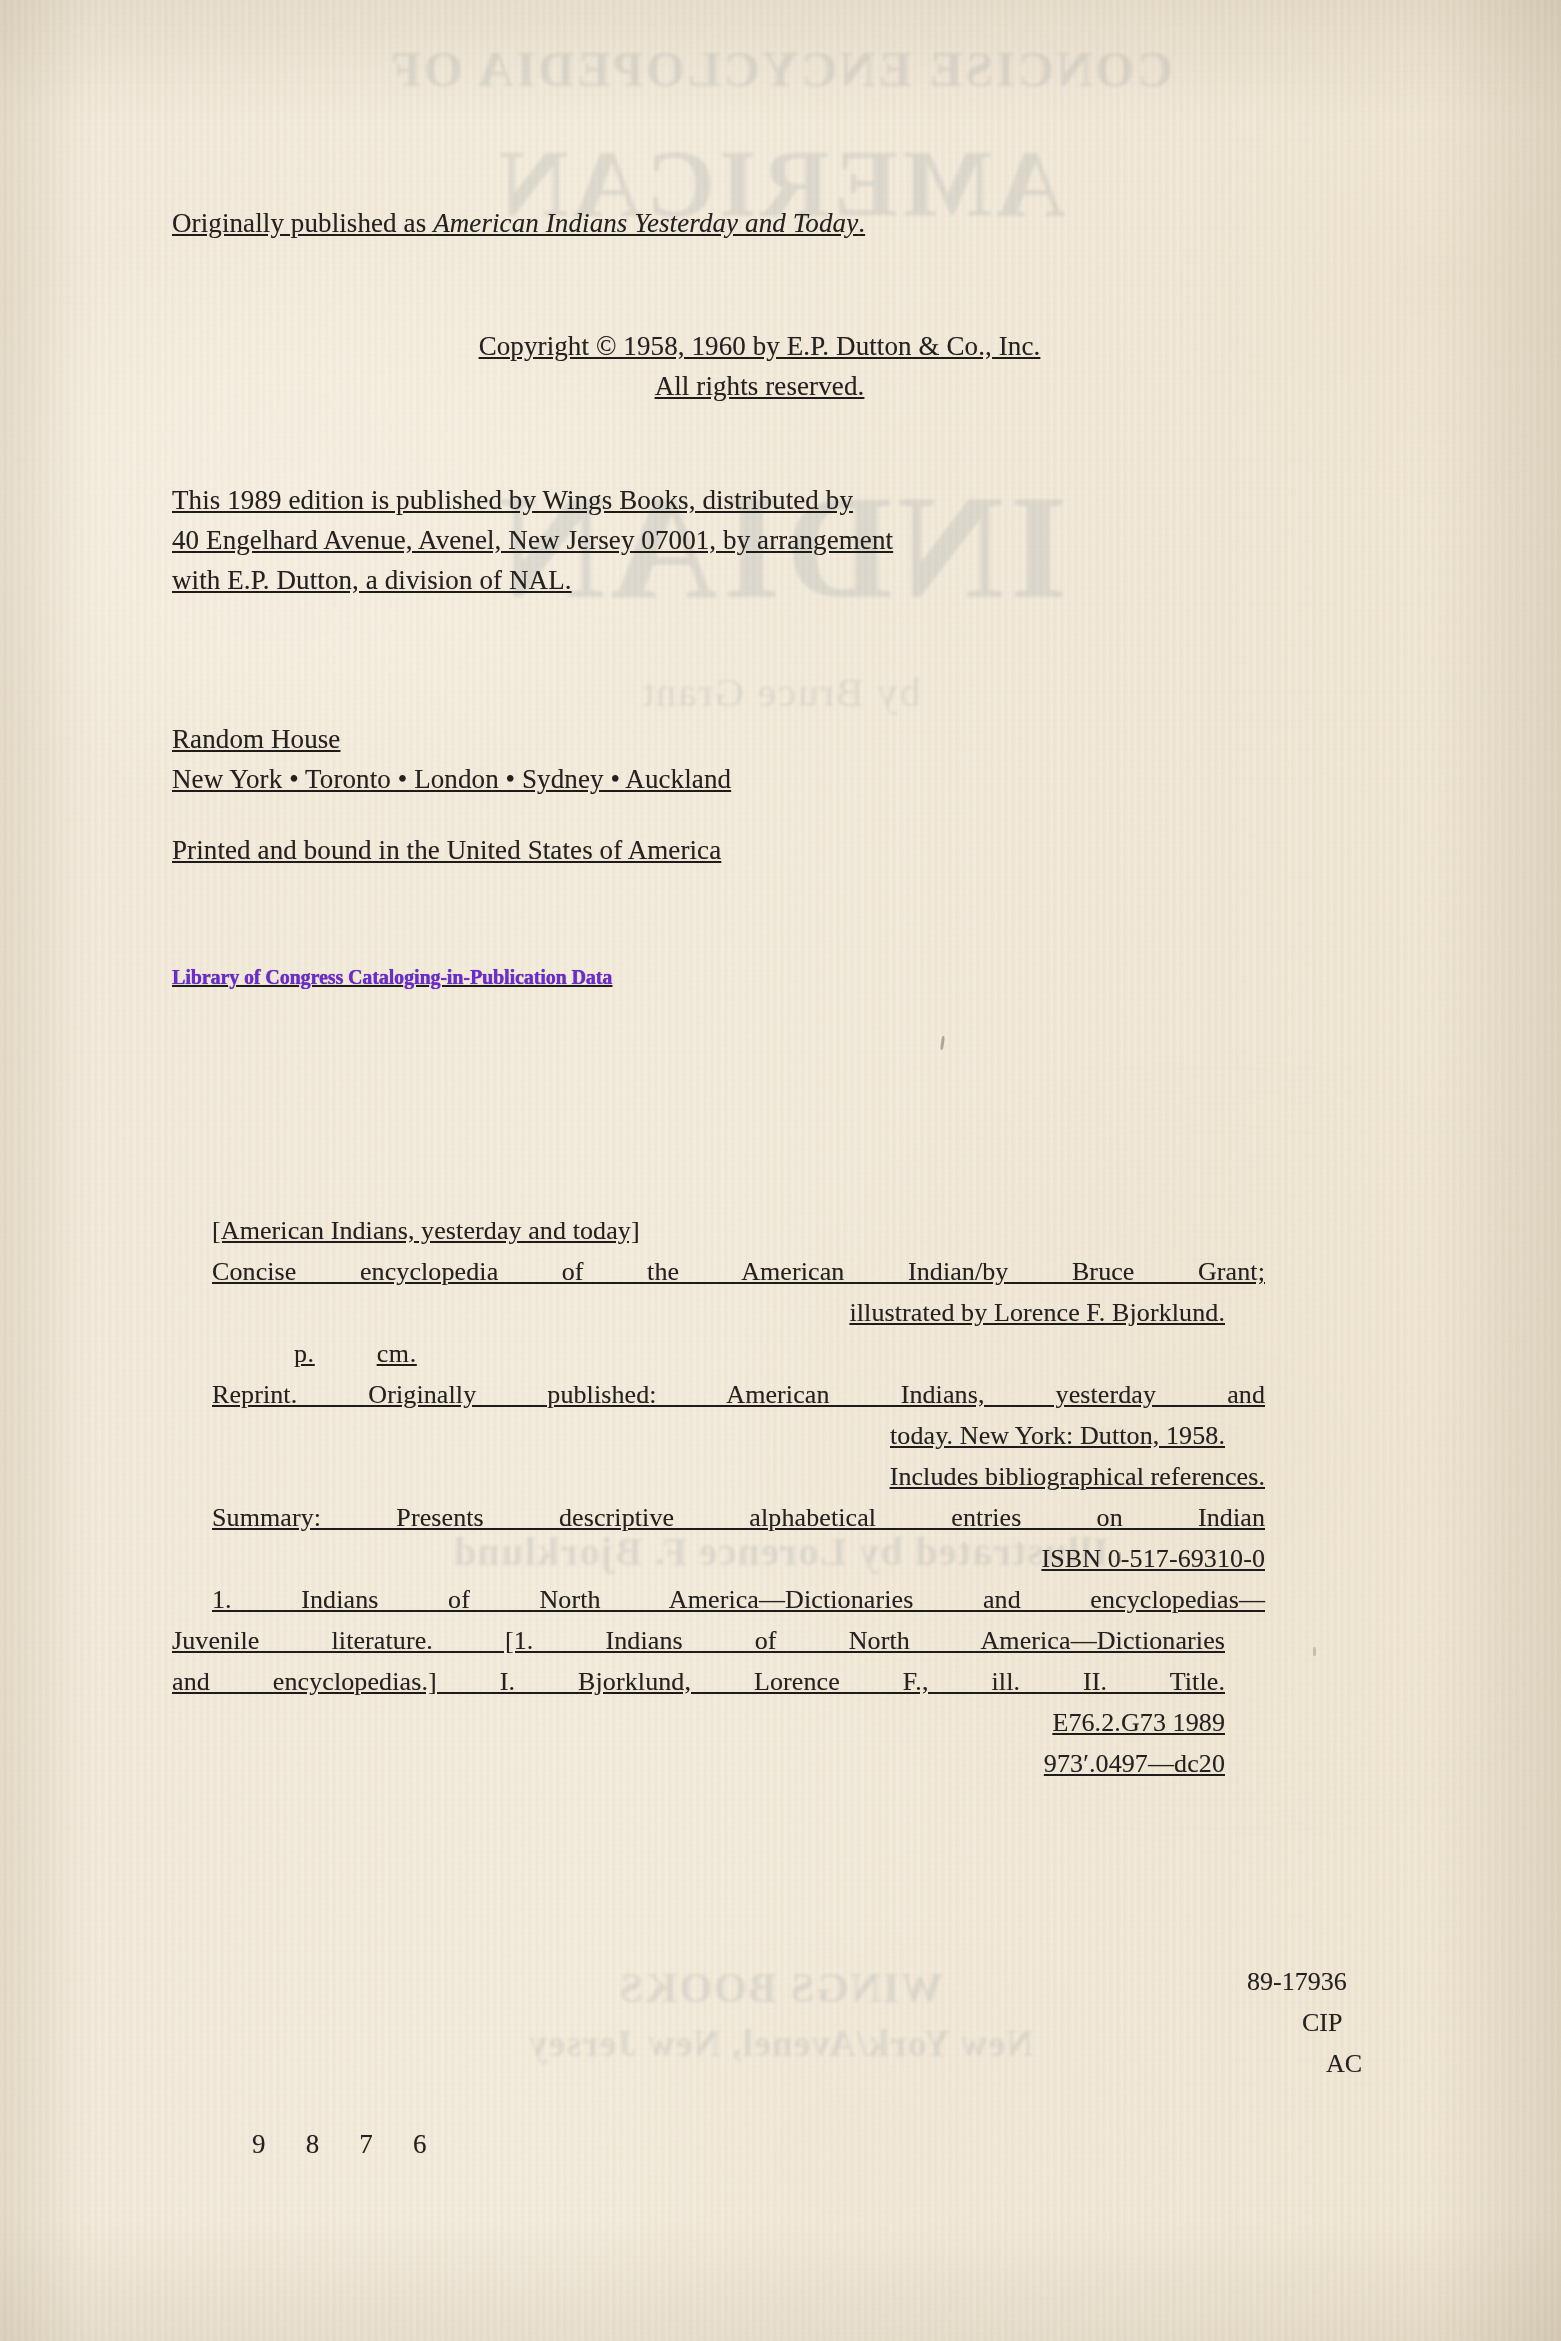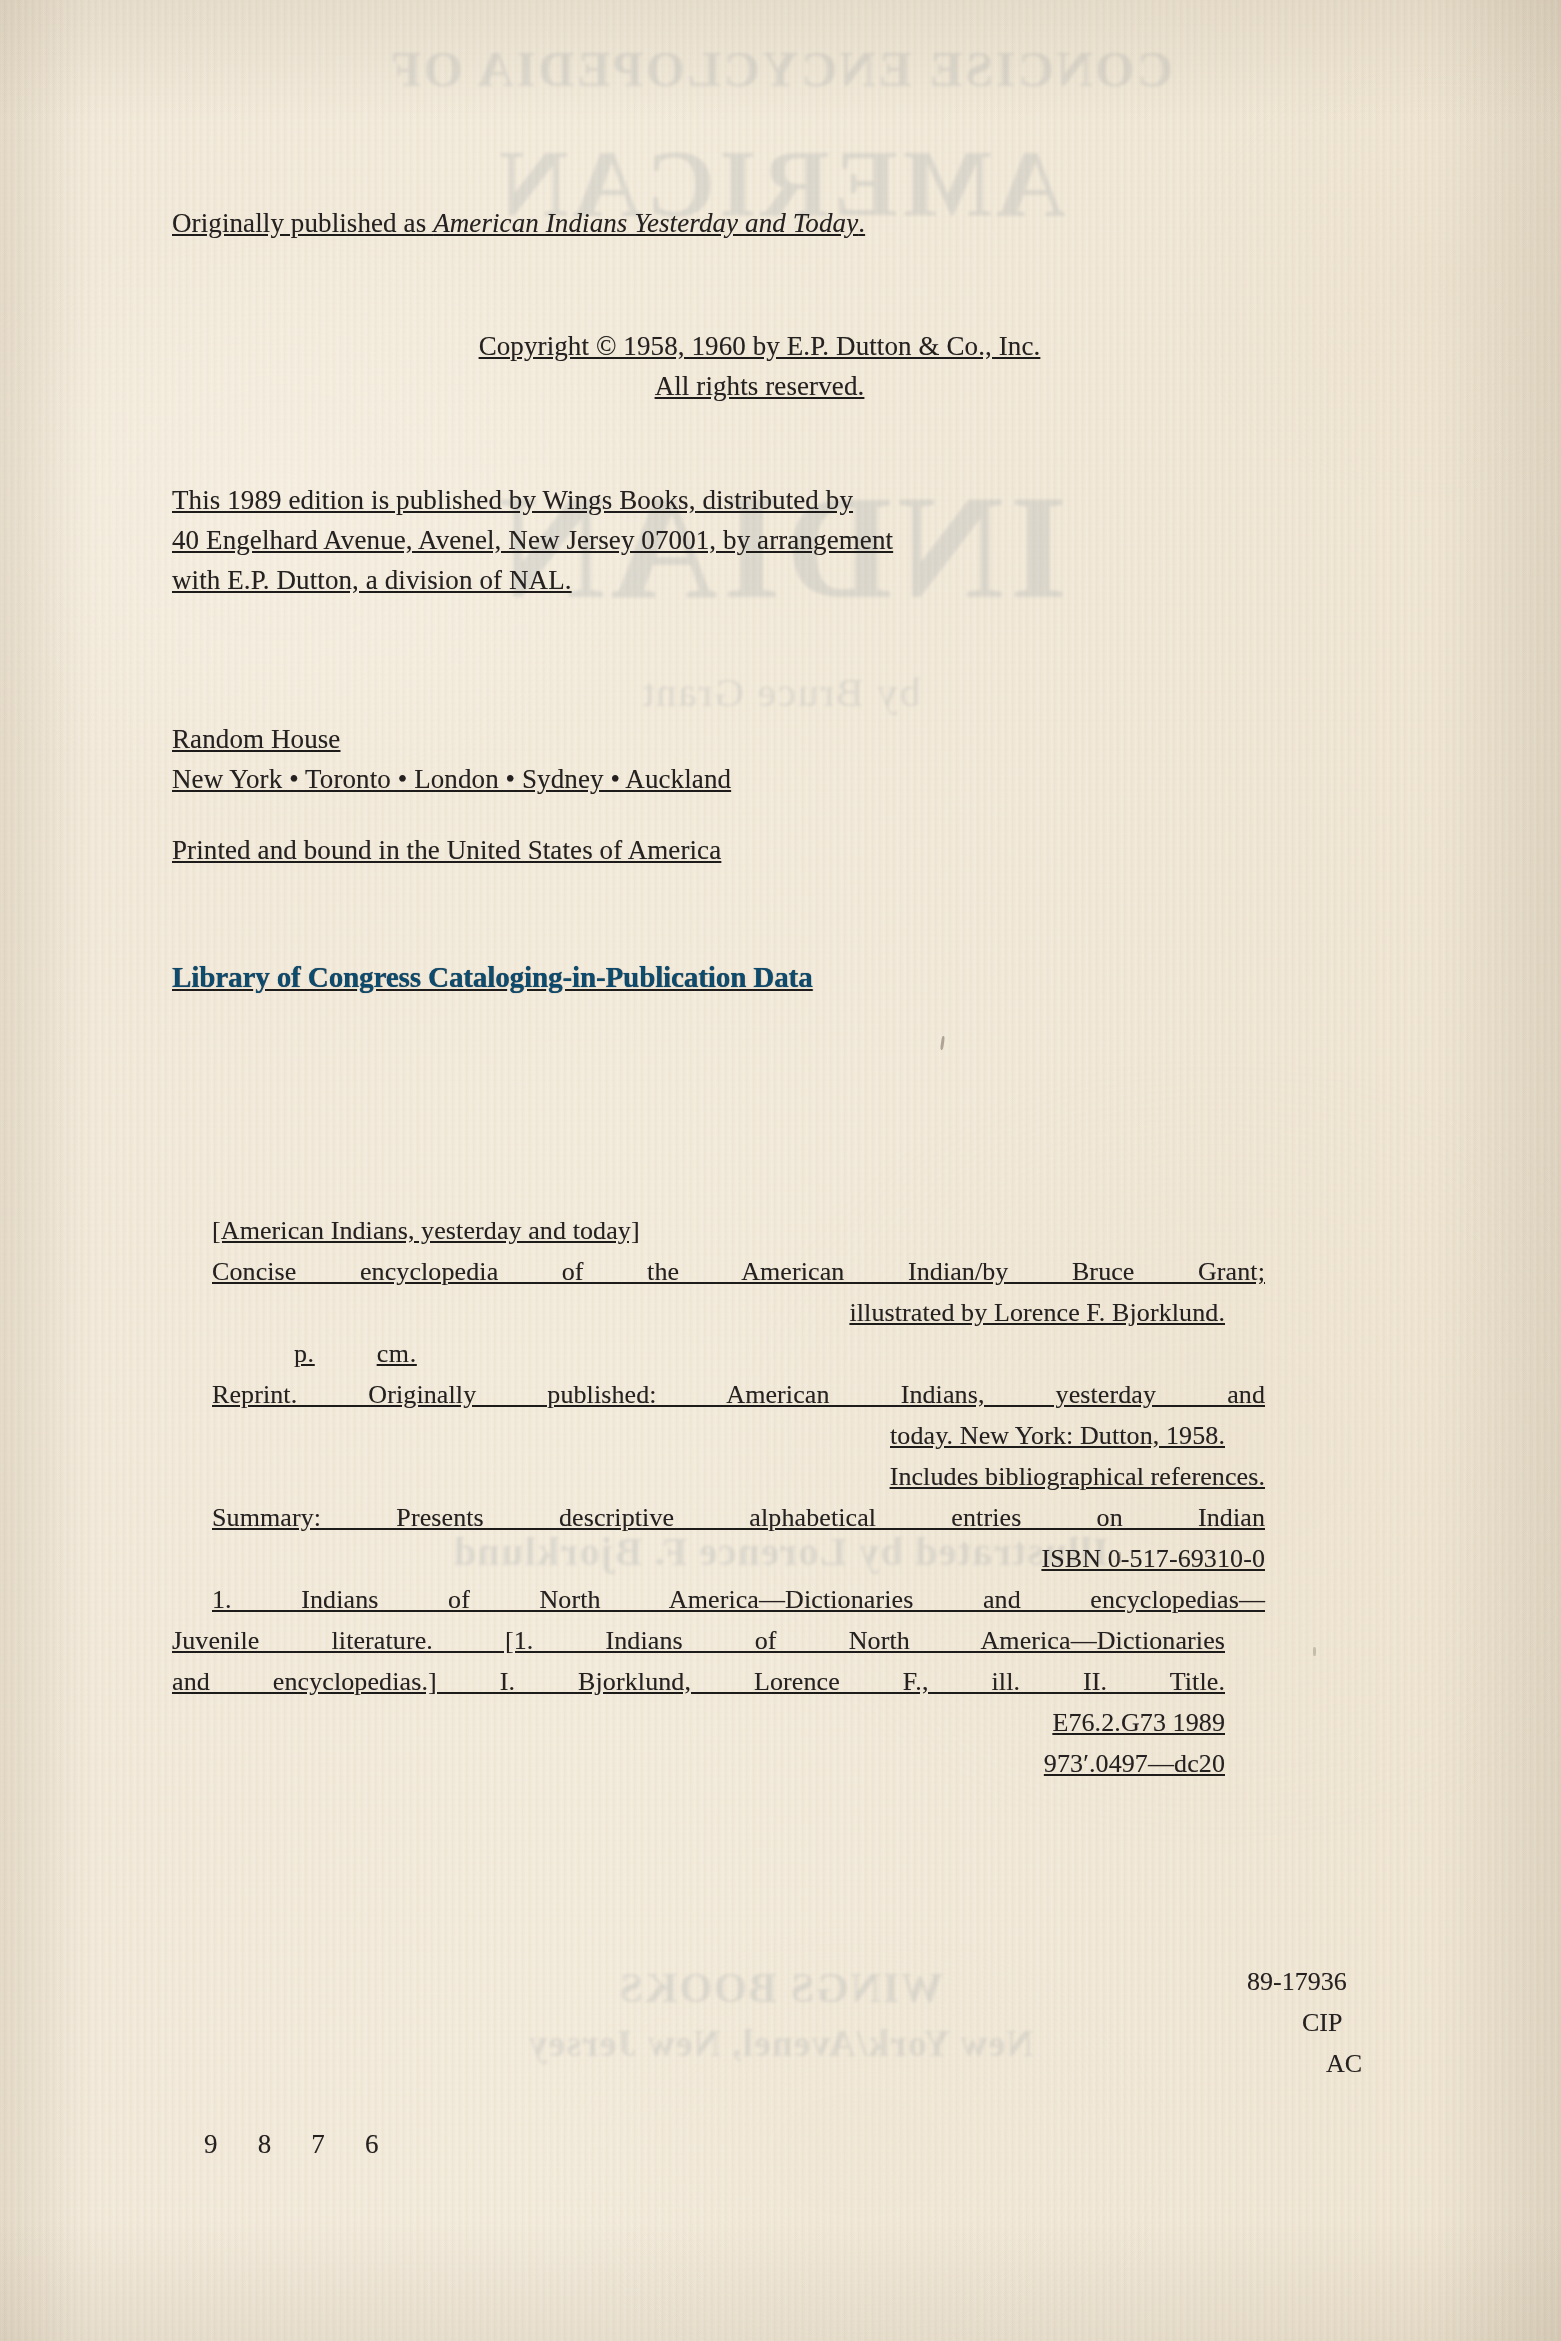--- a/index.html
+++ b/index.html
@@ -88,24 +88,24 @@
     font-size: 27px;
     line-height: 40px;
     letter-spacing: 0.1px;
     color: #242120;
     text-shadow: 0 0 0.7px rgba(40,36,32,.30);
     white-space: nowrap;
   }
   em.ttl { font-style: italic; }
   .bold-head {
     font-weight: bold;
-    font-size: 29px;
+    font-size: 20px;
     line-height: 37px;
     letter-spacing: -0.1px;
-    color: #0c4a6e;
+    color: #6d28d9;
     text-shadow: 0 0 0.9px rgba(25,20,16,.55), 0.4px 0 0.4px rgba(25,20,16,.35);
   }
 
   
   .cip .ln { font-size: 26px; line-height: 41px; }
   .cip .ind { padding-left: 40px; }
   .cip .jst {
     white-space: normal;
     text-align: justify;
     text-align-last: justify;
@@ -129,20 +129,21 @@
     white-space: nowrap;
   }
 
   .printline {
     position: absolute;
     font-size: 27px;
     letter-spacing: 16.7px;
     color: #242120;
     text-shadow: 0 0 0.7px rgba(40,36,32,.30);
     white-space: nowrap;
+    margin-left: 48px;
   }
 
   
   .speck { position: absolute; background: #6d6255; opacity: .5; border-radius: 40%; }
 </style>
 </head>
 <body>
 
 <div class="page">
 

